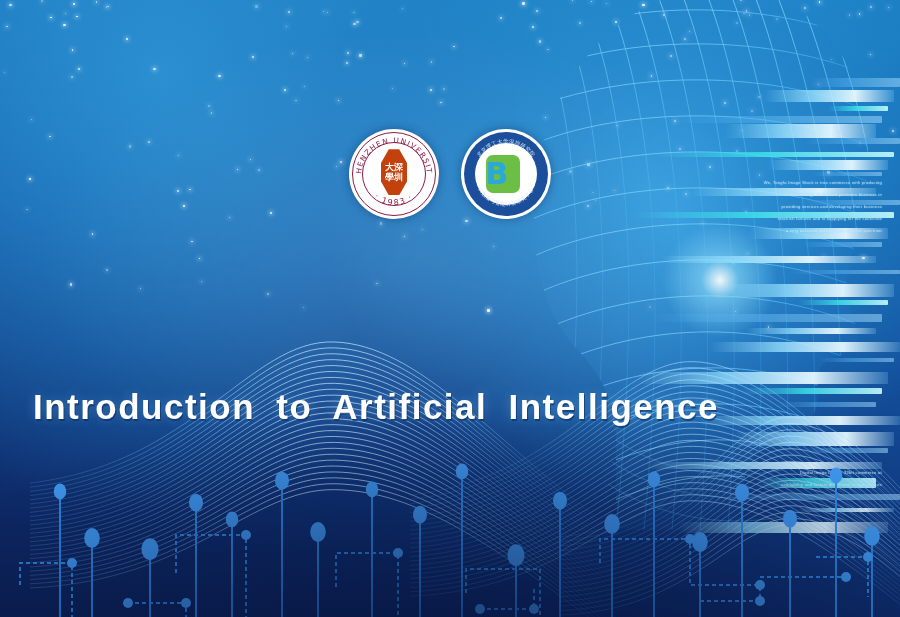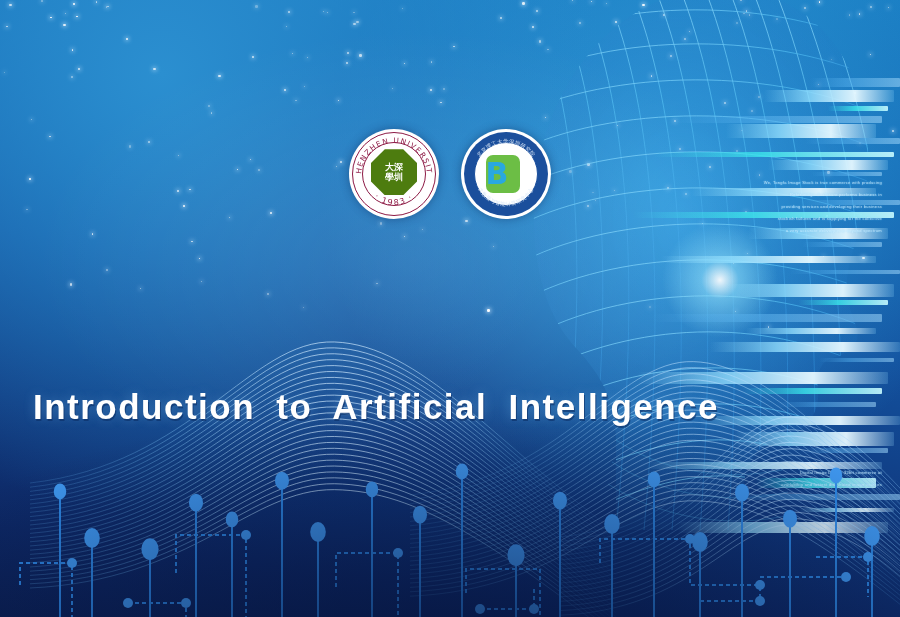--- a/index.html
+++ b/index.html
@@ -88,21 +88,21 @@
   .logo-szu .ring-o{
     position:absolute;inset:3px;border-radius:50%;
     border:1.6px solid #8d1a45;
   }
   .logo-szu .ring-i{
     position:absolute;inset:13px;border-radius:50%;
     border:1.4px solid #8d1a45;
   }
   .logo-szu .oct{
     position:absolute;left:50%;top:48%;transform:translate(-50%,-50%);
-    width:46px;height:46px;background:#4d7c0f;
+    width:26px;height:46px;background:#c2410c;
     clip-path:polygon(30% 0,70% 0,100% 30%,100% 70%,70% 100%,30% 100%,0 70%,0 30%);
     display:flex;align-items:center;justify-content:center;
   }
   .logo-szu .oct span{
     color:#fff;font-family:"DejaVu Sans",sans-serif;
     font-size:9px;line-height:10px;font-weight:700;text-align:center;
     letter-spacing:0px;
   }
   .logo-szu .arc-txt{
     position:absolute;inset:0;

